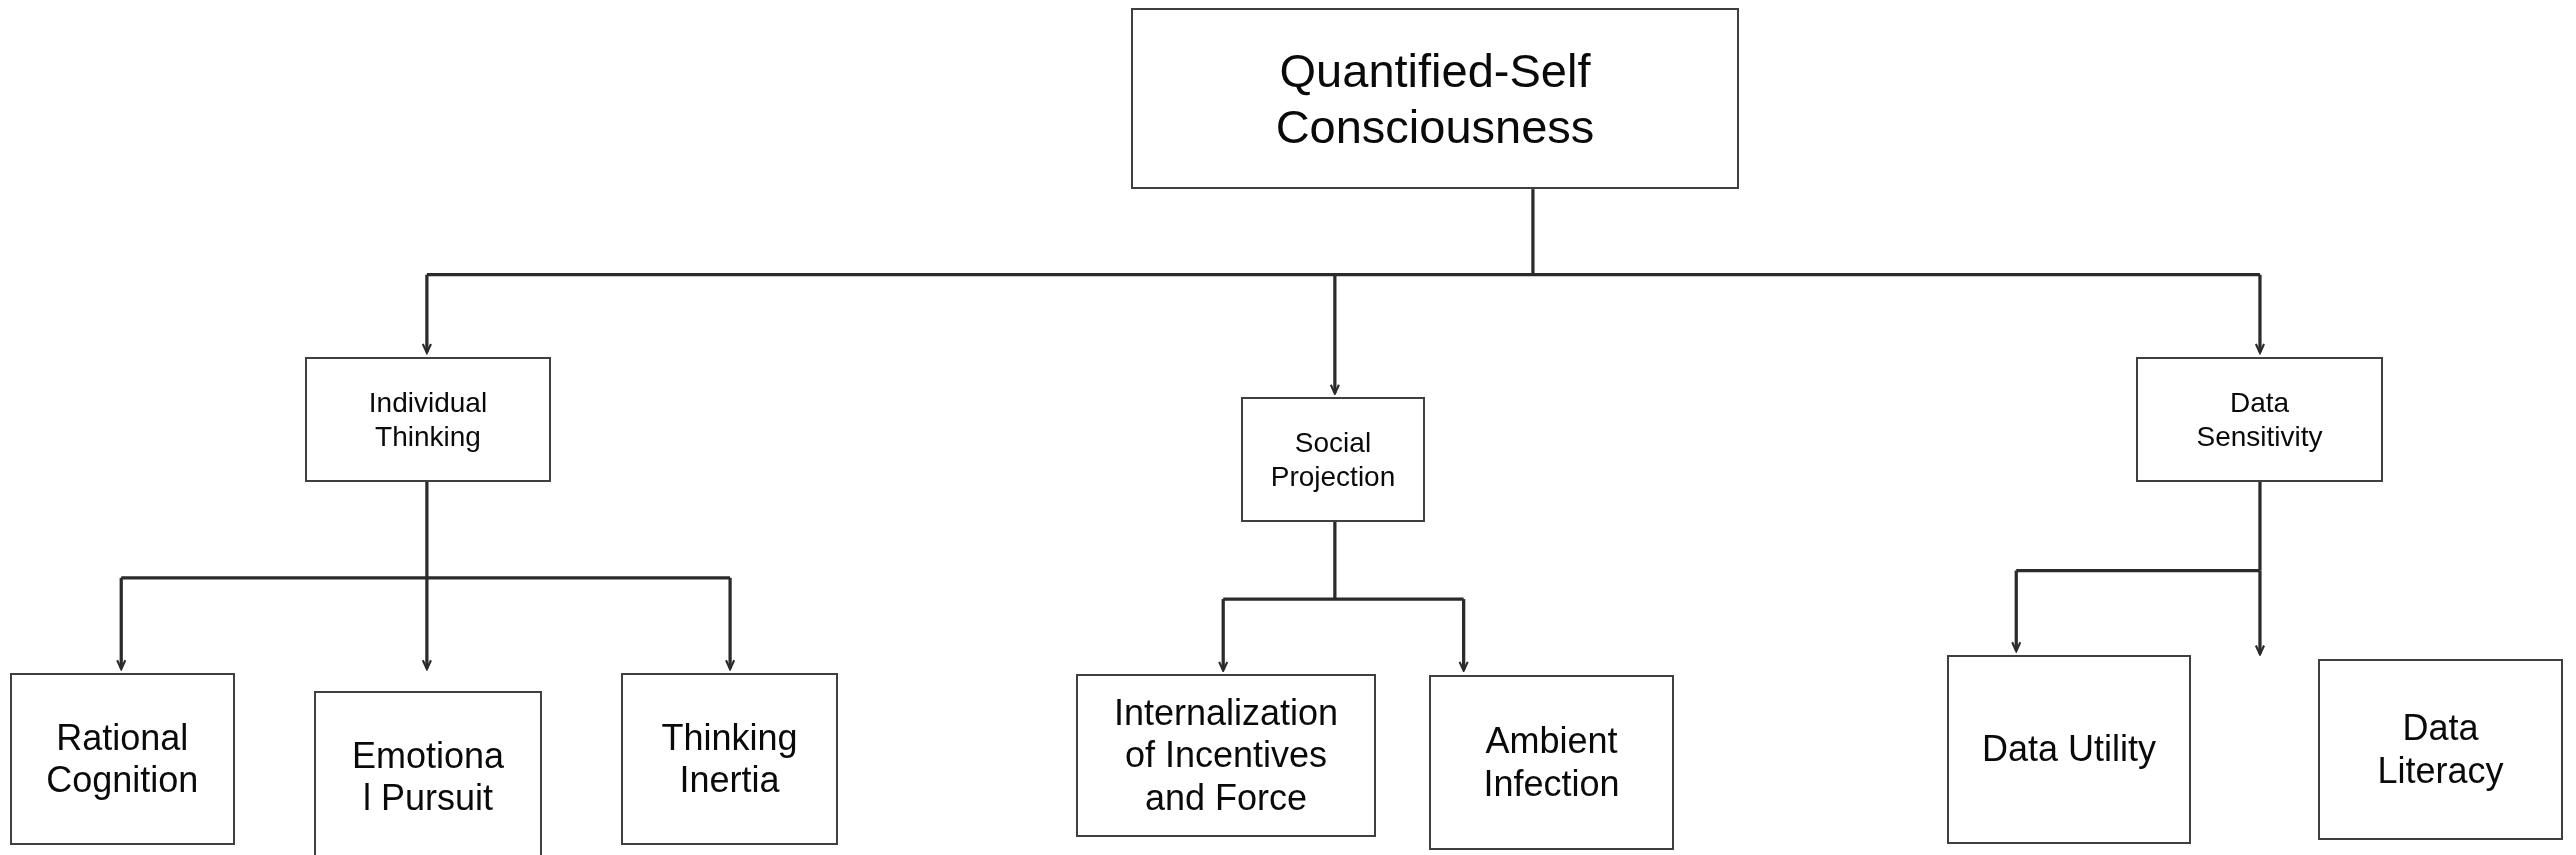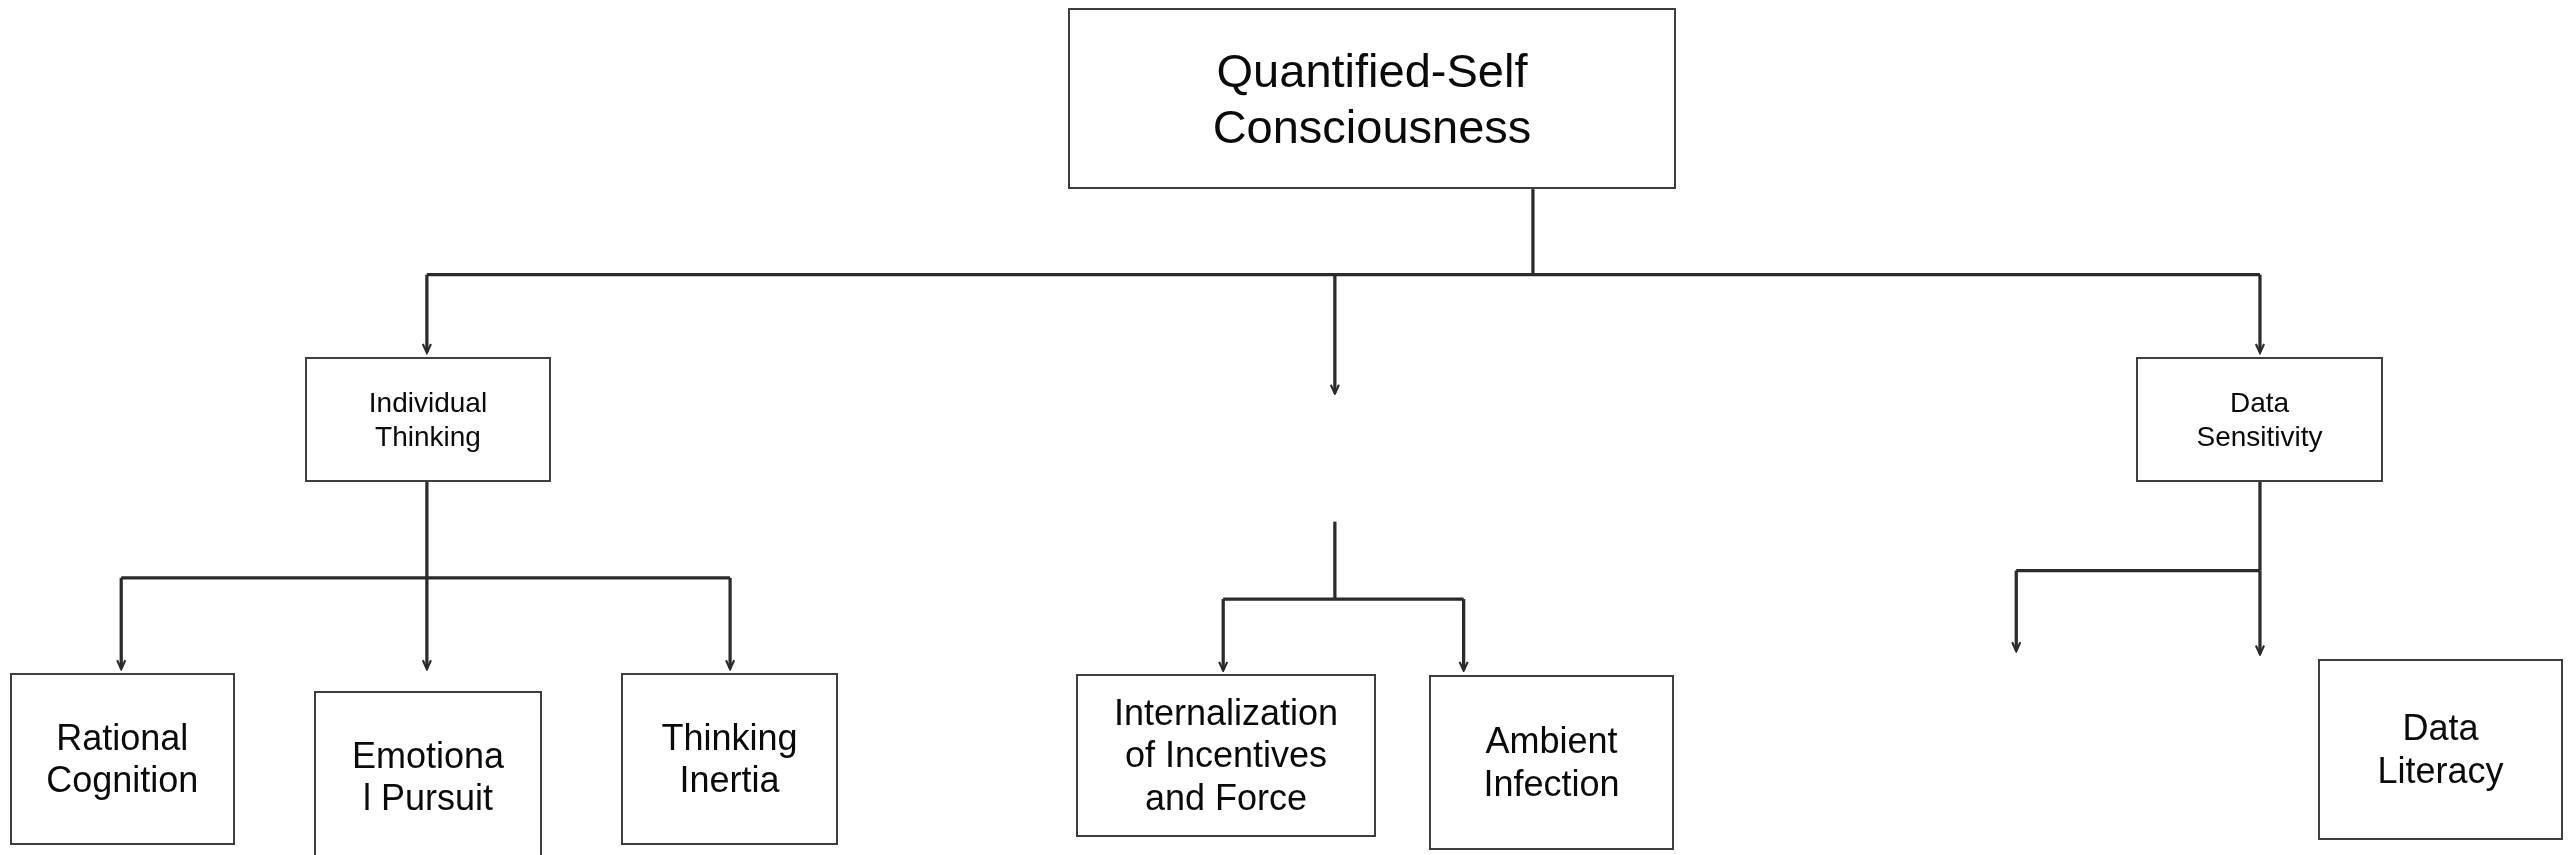--- a/index.html
+++ b/index.html
@@ -89,30 +89,34 @@
       <path d="M1500,735 L1500,822" marker-end="url(#arrowhead)"></path>
       <path d="M1795,735 L1795,822" marker-end="url(#arrowhead)"></path>
 
       <path d="M2772,591 L2772,700"></path>
       <path d="M2473,700 L2772,700"></path>
       <path d="M2473,700 L2473,798" marker-end="url(#arrowhead)"></path>
       <path d="M2772,700 L2772,802" marker-end="url(#arrowhead)"></path>
     </g>
   </svg>
 
-  <div class="node node-root" style="left:1068px; top:8.2px; width:608px; height:181px;">
+  <div class="node node-root" style="left:1131px; top:8.2px; width:608px; height:181px;">
     <span class="node-label">Quantified-Self
 Consciousness</span>
   </div>
 
   <div class="node node-level2" style="left:305px; top:357px; width:246px; height:125px;">
     <span class="node-label">Individual
 Thinking</span>
   </div>
 
+  <div class="node node-level2" style="left:1241px; top:397px; width:184px; height:125px;">
+    <span class="node-label">Social
+Projection</span>
+  </div>
 
   <div class="node node-level2" style="left:2136px; top:357px; width:247px; height:125px;">
     <span class="node-label">Data
 Sensitivity</span>
   </div>
 
   <div class="node node-leaf" style="left:9.8px; top:673px; width:225px; height:172px;">
     <span class="node-label">Rational
 Cognition</span>
   </div>
@@ -131,20 +135,23 @@
     <span class="node-label">Ambient
 Infection</span>
   </div>
 
   <div class="node node-leaf" style="left:1076px; top:674px; width:300px; height:163px;">
     <span class="node-label">Internalization
 of Incentives
 and Force</span>
   </div>
 
+  <div class="node node-leaf" style="left:1947px; top:655px; width:244px; height:189px;">
+    <span class="node-label">Data Utility</span>
+  </div>
 
   <div class="node node-leaf" style="left:2318px; top:659px; width:245px; height:181px;">
     <span class="node-label">Data
 Literacy</span>
   </div>
 
 </div>
 
 
 </body></html>

